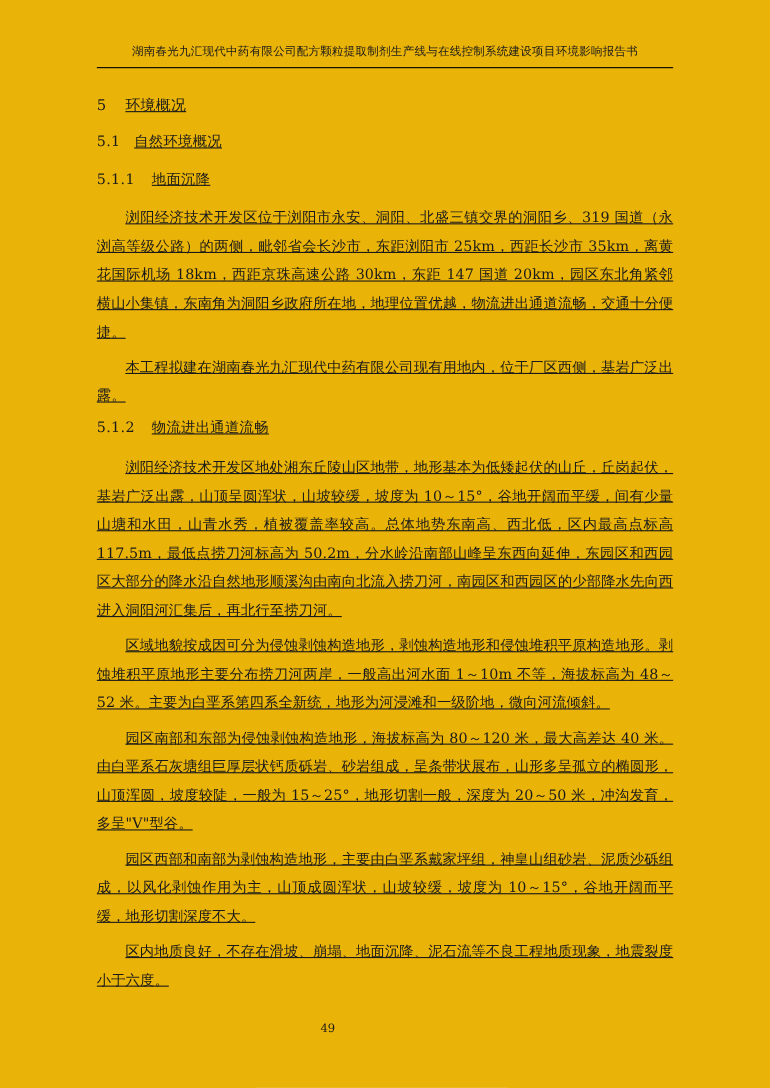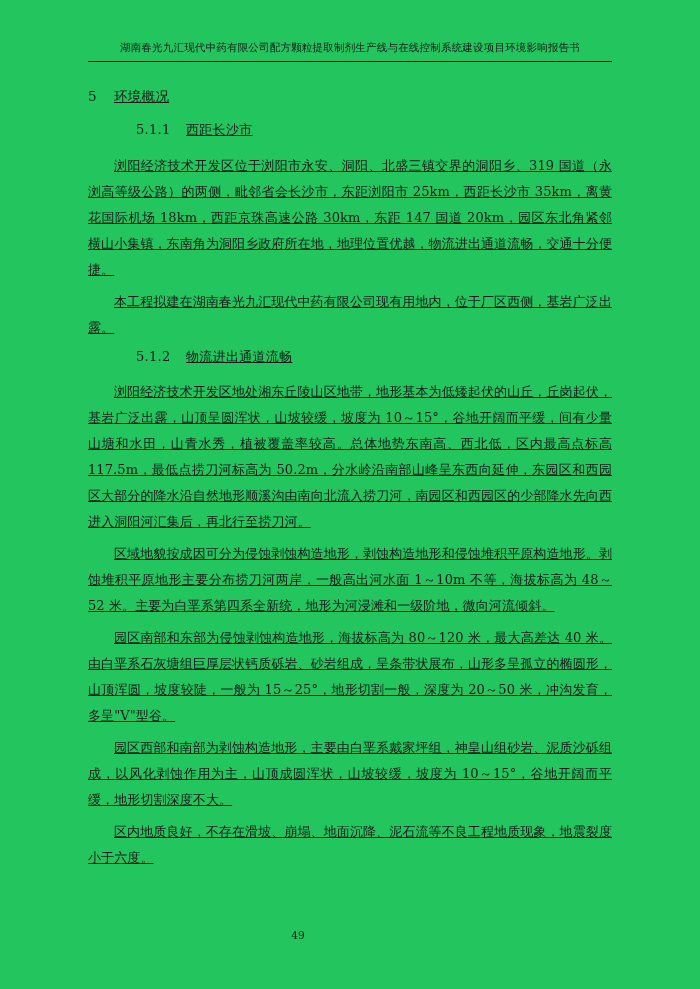--- a/index.html
+++ b/index.html
@@ -3,21 +3,21 @@
 <meta charset="utf-8">
 <style>
   html, body {
     margin: 0;
     padding: 0;
     background: #ffffff;
   }
   .page {
     width: 700px;
     height: 989px;
-    background: #22c55e;
+    background: #eab308;
     position: relative;
     box-sizing: border-box;
     font-family: "DejaVu Serif", "Liberation Serif", serif;
     color: #1a1a1a;
     overflow: hidden;
   }
   .header {
     position: absolute;
     top: 40px;
     left: 88px;
@@ -59,21 +59,20 @@
   }
   .h3 {
     font-size: 13px;
     line-height: 1.5;
     margin: 0 0 13px 0;
     letter-spacing: 0.3px;
   }
   .h3 .num {
     display: inline-block;
     width: 50px;
-    margin-left: 48px;
   }
   p.body {
     font-size: 13px;
     line-height: 2.0;
     margin: 0 0 6px 0;
     text-align: justify;
     text-justify: inter-ideograph;
     text-indent: 26px;
     letter-spacing: 0.1px;
   }
@@ -94,23 +93,26 @@
 <div class="page">
 
   <div class="header">湖南春光九汇现代中药有限公司配方颗粒提取制剂生产线与在线控制系统建设项目环境影响报告书</div>
 
   <div class="content">
 
     <div class="h1">
       <span class="num">5</span><span>环境概况</span>
     </div>
 
+    <div class="h2">
+      <span class="num">5.1</span><span>自然环境概况</span>
+    </div>
 
     <div class="h3">
-      <span class="num">5.1.1</span><span>西距长沙市</span>
+      <span class="num">5.1.1</span><span>地面沉降</span>
     </div>
 
     <p class="body">浏阳经济技术开发区位于浏阳市永安、洞阳、北盛三镇交界的洞阳乡、319 国道（永浏高等级公路）的两侧，毗邻省会长沙市，东距浏阳市 25km，西距长沙市 35km，离黄花国际机场 18km，西距京珠高速公路 30km，东距 147 国道 20km，园区东北角紧邻横山小集镇，东南角为洞阳乡政府所在地，地理位置优越，物流进出通道流畅，交通十分便捷。</p>
     <p class="body">本工程拟建在湖南春光九汇现代中药有限公司现有用地内，位于厂区西侧，基岩广泛出露。</p>
 
     <div class="h3">
       <span class="num">5.1.2</span><span>物流进出通道流畅</span>
     </div>
 
     <p class="body">浏阳经济技术开发区地处湘东丘陵山区地带，地形基本为低矮起伏的山丘，丘岗起伏，基岩广泛出露，山顶呈圆浑状，山坡较缓，坡度为 10～15°，谷地开阔而平缓，间有少量山塘和水田，山青水秀，植被覆盖率较高。总体地势东南高、西北低，区内最高点标高 117.5m，最低点捞刀河标高为 50.2m，分水岭沿南部山峰呈东西向延伸，东园区和西园区大部分的降水沿自然地形顺溪沟由南向北流入捞刀河，南园区和西园区的少部降水先向西进入洞阳河汇集后，再北行至捞刀河。</p>

